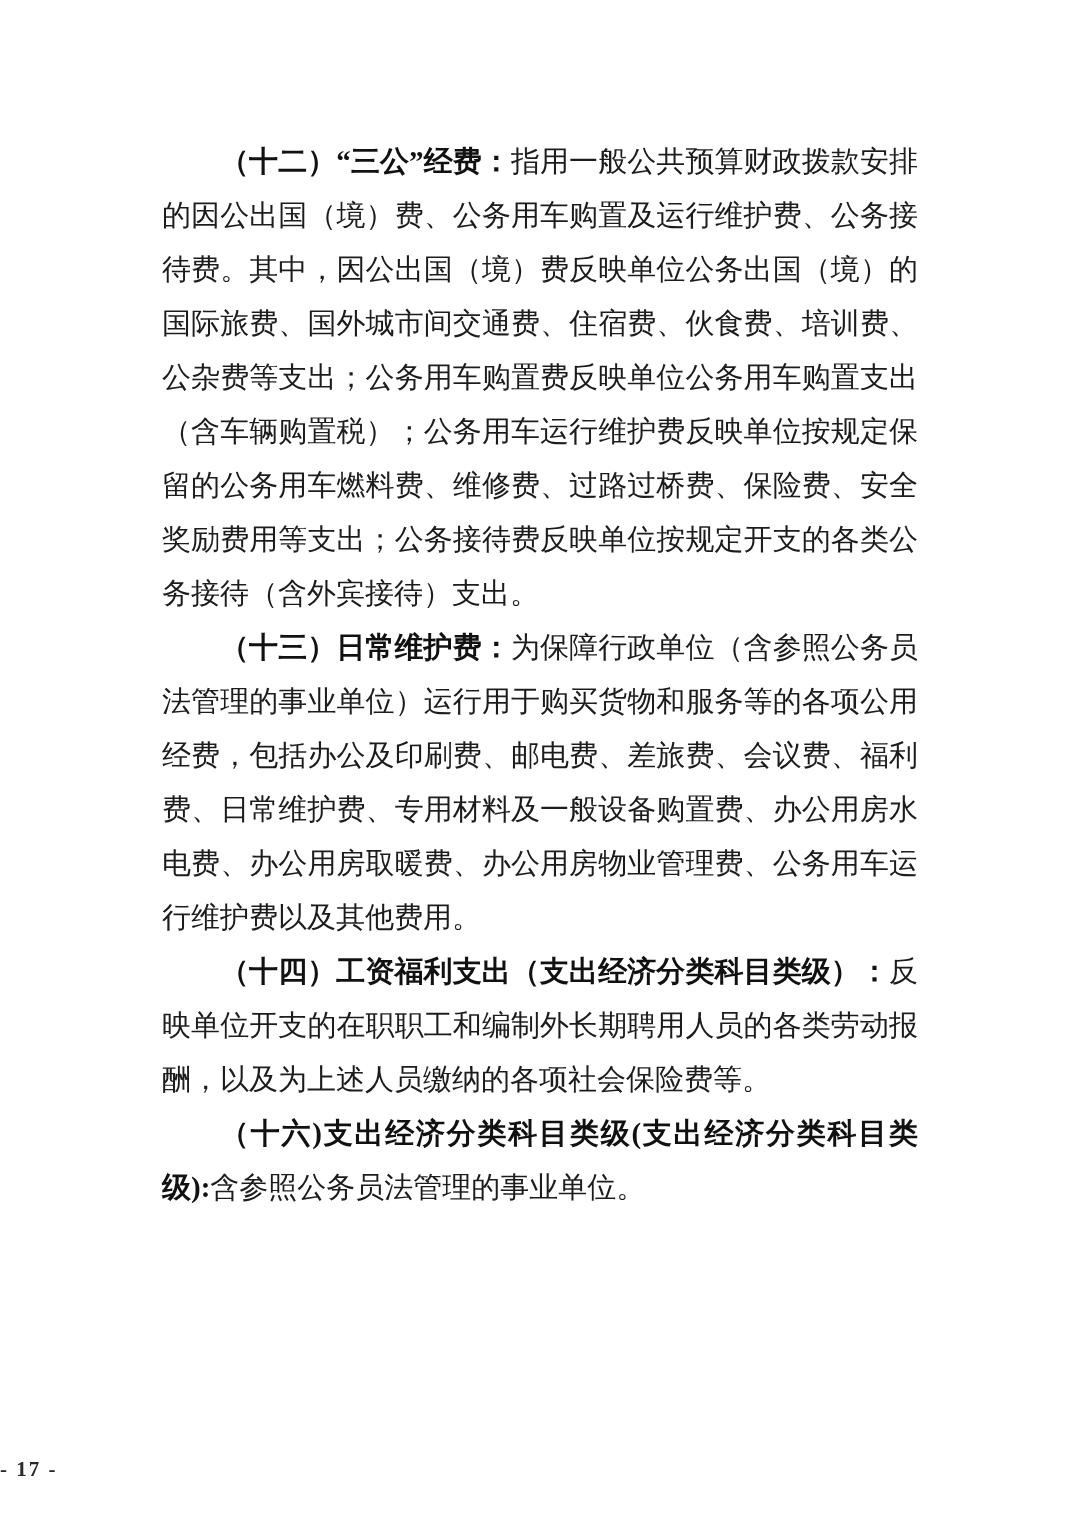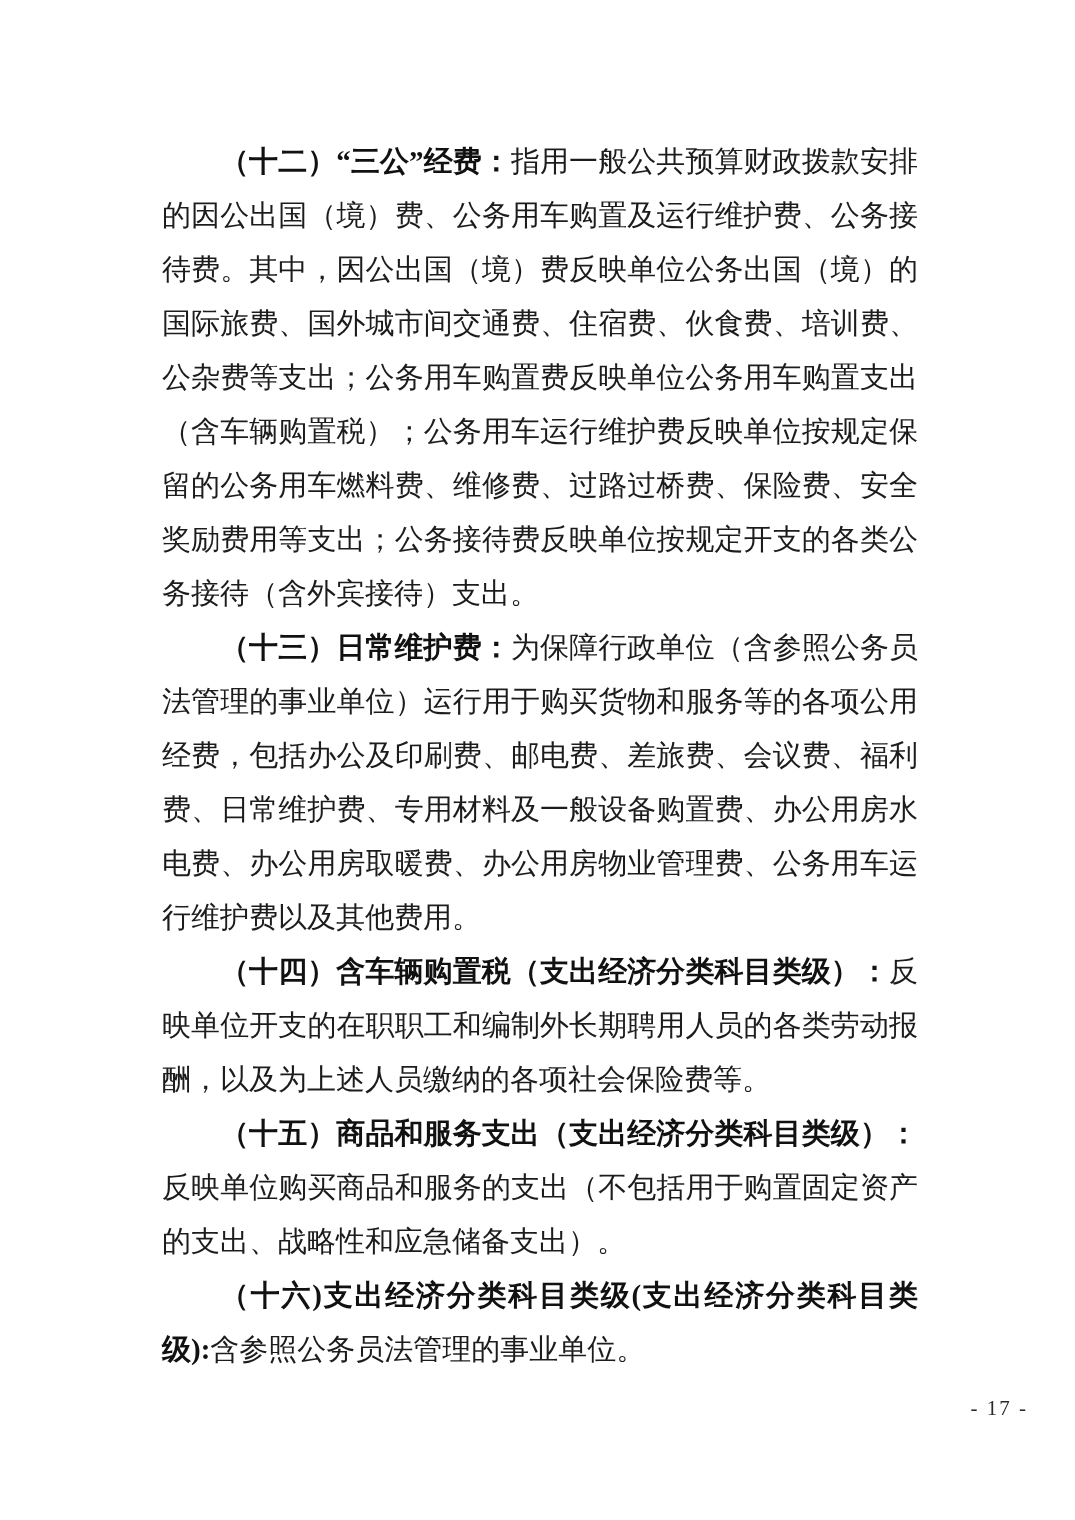--- a/index.html
+++ b/index.html
@@ -35,38 +35,38 @@
   .lead {
     font-weight: bold;
     color: #111111;
   }
   .body-text {
     font-weight: normal;
   }
   .footer {
     position: absolute;
     left: 0;
-    top: 1396px;
+    top: 1457px;
     width: 100%;
-    text-align: right;
+    text-align: left;
+    font-weight: bold;
   }
   .page-number {
     font-size: 21px;
     color: #2a2a2a;
     letter-spacing: 2px;
     font-family: "Liberation Serif", "DejaVu Serif", serif;
   }
 </style>
 </head>
 <body>
 
 <div class="page">
   <div class="content">
     <p class="para"><span class="lead">（十二）“三公”经费：</span><span class="body-text">指用一般公共预算财政拨款安排的因公出国（境）费、公务用车购置及运行维护费、公务接待费。其中，因公出国（境）费反映单位公务出国（境）的国际旅费、国外城市间交通费、住宿费、伙食费、培训费、公杂费等支出；公务用车购置费反映单位公务用车购置支出（含车辆购置税）；公务用车运行维护费反映单位按规定保留的公务用车燃料费、维修费、过路过桥费、保险费、安全奖励费用等支出；公务接待费反映单位按规定开支的各类公务接待（含外宾接待）支出。</span></p>
     <p class="para"><span class="lead">（十三）日常维护费：</span><span class="body-text">为保障行政单位（含参照公务员法管理的事业单位）运行用于购买货物和服务等的各项公用经费，包括办公及印刷费、邮电费、差旅费、会议费、福利费、日常维护费、专用材料及一般设备购置费、办公用房水电费、办公用房取暖费、办公用房物业管理费、公务用车运行维护费以及其他费用。</span></p>
-    <p class="para"><span class="lead">（十四）含车辆购置税（支出经济分类科目类级）：</span><span class="body-text">反映单位开支的在职职工和编制外长期聘用人员的各类劳动报酬，以及为上述人员缴纳的各项社会保险费等。</span></p>
-    <p class="para"><span class="lead">（十五）商品和服务支出（支出经济分类科目类级）：</span><span class="body-text">反映单位购买商品和服务的支出（不包括用于购置固定资产的支出、战略性和应急储备支出）。</span></p>
+    <p class="para"><span class="lead">（十四）工资福利支出（支出经济分类科目类级）：</span><span class="body-text">反映单位开支的在职职工和编制外长期聘用人员的各类劳动报酬，以及为上述人员缴纳的各项社会保险费等。</span></p>
     <p class="para"><span class="lead">（十六)支出经济分类科目类级(支出经济分类科目类级):</span><span class="body-text">含参照公务员法管理的事业单位。</span></p>
   </div>
   <div class="footer">
     <span class="page-number">- 17 -</span>
   </div>
 </div>
 
 </body></html>

